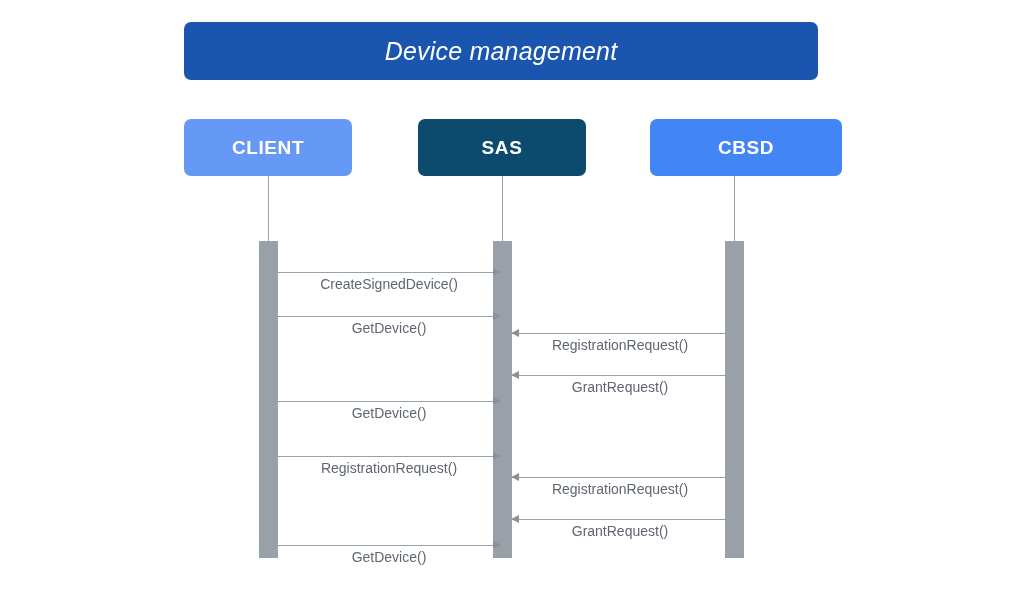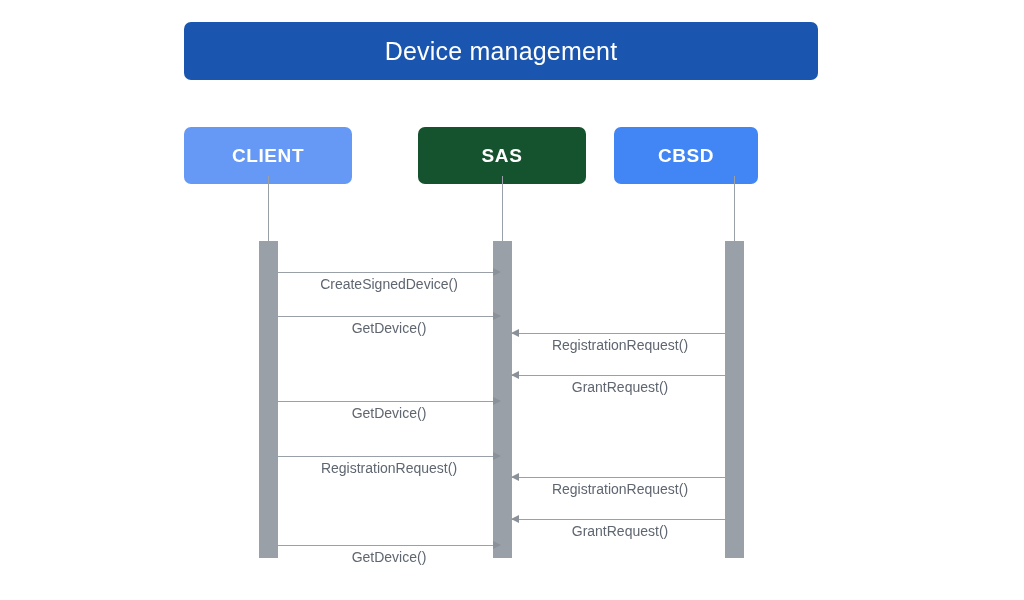--- a/index.html
+++ b/index.html
@@ -33,43 +33,43 @@
     align-items: center;
     justify-content: center;
     box-sizing: border-box;
   }
   .title-banner .title-text {
     color: #ffffff;
     font-size: 25px;
     font-weight: 400;
     letter-spacing: 0.2px;
     line-height: 1;
+    font-style: italic;
   }
 
   
   .participant {
     position: absolute;
     height: 57px;
     border-radius: 7px;
     display: flex;
     align-items: center;
     justify-content: center;
     box-sizing: border-box;
-    margin-top: 8px;
   }
   .participant .participant-label {
     color: #ffffff;
     font-size: 19px;
     font-weight: bold;
     letter-spacing: 0.6px;
     line-height: 1;
   }
   #participant-client { left: 184px; top: 119px; width: 168px; background: #6699f5; }
-  #participant-sas    { left: 418px; top: 119px; width: 168px; background: #14532d; }
-  #participant-cbsd   { left: 614px; top: 119px; width: 144px; background: #4285f4; }
+  #participant-sas    { left: 418px; top: 119px; width: 168px; background: #0c4a6e; }
+  #participant-cbsd   { left: 650px; top: 119px; width: 192px; background: #4285f4; }
 
   
   .lifeline {
     position: absolute;
     width: 1px;
     background: #9aa0a8;
     top: 176px;
     height: 66px;
   }
   #lifeline-client { left: 268px; }

